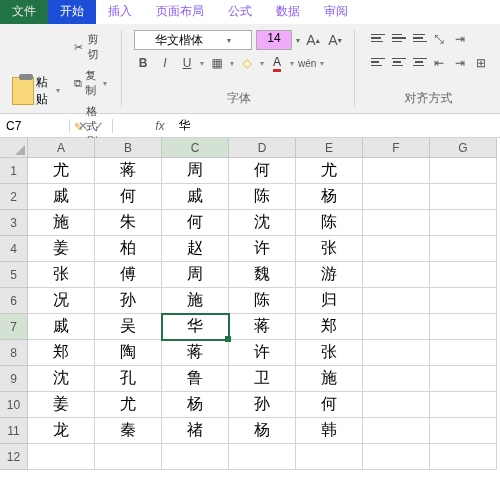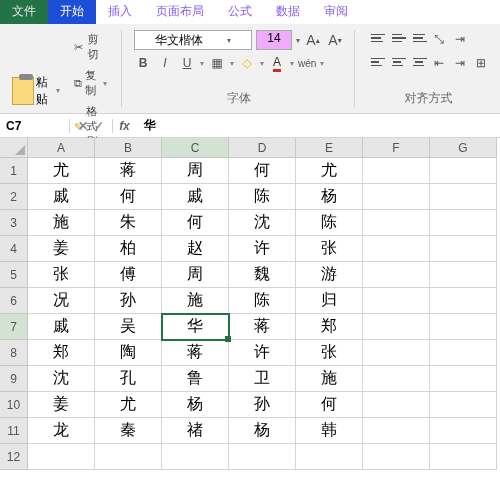--- a/index.html
+++ b/index.html
@@ -24,24 +24,24 @@
 .brush { color: #e8a12e; }
 .fontgrp .row { display: flex; gap: 4px; align-items: center; margin-bottom: 4px; }
 .fontname { width: 118px; height: 20px; border: 1px solid #ababab; background: #fff; padding: 0 20px; font-size: 12px; display: flex; align-items: center; justify-content: space-between; }
 .fsize { width: 36px; height: 20px; border: 1px solid #ababab; background: #f0abfc; text-align: center; font-size: 12px; }
 .fbtn { width: 18px; height: 18px; display: inline-flex; align-items: center; justify-content: center; color: #555; font-size: 12px; }
 .btn { padding: 2px 4px; cursor: pointer; }
 .aA { font-size: 14px; color: #555; }
 .alngrp .row { display: flex; gap: 3px; margin-bottom: 6px; }
 .albtn { width: 18px; height: 16px; display: flex; flex-direction: column; justify-content: center; gap: 2px; }
 .albtn span { height: 1.5px; background: #555; display: block; }
-.namebox { display: flex; border-bottom: 1px solid #d4d4d4; height: 24px; align-items: center; background: #fff; font-weight: bold; }
+.namebox { display: flex; border-bottom: 1px solid #d4d4d4; height: 24px; align-items: center; background: #fff; }
 .cellref { width: 70px; padding: 0 6px; border-right: 1px solid #d4d4d4; font-size: 12px; }
 .fxbtns { display: flex; gap: 6px; padding: 0 8px; color: #888; border-right: 1px solid #d4d4d4; }
-.fx { font-style: italic; color: #666; padding: 0 6px; }
+.fx { font-style: italic; color: #666; padding: 0 6px; margin-left: 36px; }
 .fbar { padding: 0 8px; font-size: 12px; }
 .grid { display: grid; grid-template-columns: 28px repeat(7, 67px); }
 .hdr { background: #e6e6e6; border-right: 1px solid #c8c8c8; border-bottom: 1px solid #c8c8c8; text-align: center; font-size: 12px; color: #555; height: 20px; display: flex; align-items: center; justify-content: center; }
 .corner { background: #e6e6e6; border-right: 1px solid #c8c8c8; border-bottom: 1px solid #c8c8c8; height: 20px; position: relative; }
 .corner::after { content: ""; position: absolute; right: 2px; bottom: 2px; border: 5px solid transparent; border-right-color: #b0b0b0; border-bottom-color: #b0b0b0; }
 .rh { background: #e6e6e6; border-right: 1px solid #c8c8c8; border-bottom: 1px solid #c8c8c8; text-align: center; font-size: 12px; color: #555; height: 26px; display: flex; align-items: center; justify-content: center; }
 .cell { border-right: 1px solid #d4d4d4; border-bottom: 1px solid #d4d4d4; text-align: center; font-size: 16px; font-family: KaiTi, serif; height: 26px; display: flex; align-items: center; justify-content: center; position: relative; }
 .cell.sel { outline: 2px solid #217346; outline-offset: -1px; z-index: 2; }
 .cell.sel::after { content: ""; position: absolute; right: -3px; bottom: -3px; width: 6px; height: 6px; background: #217346; }
 .rh.selrow, .hdr.selcol { background: #d3e2d3; }

